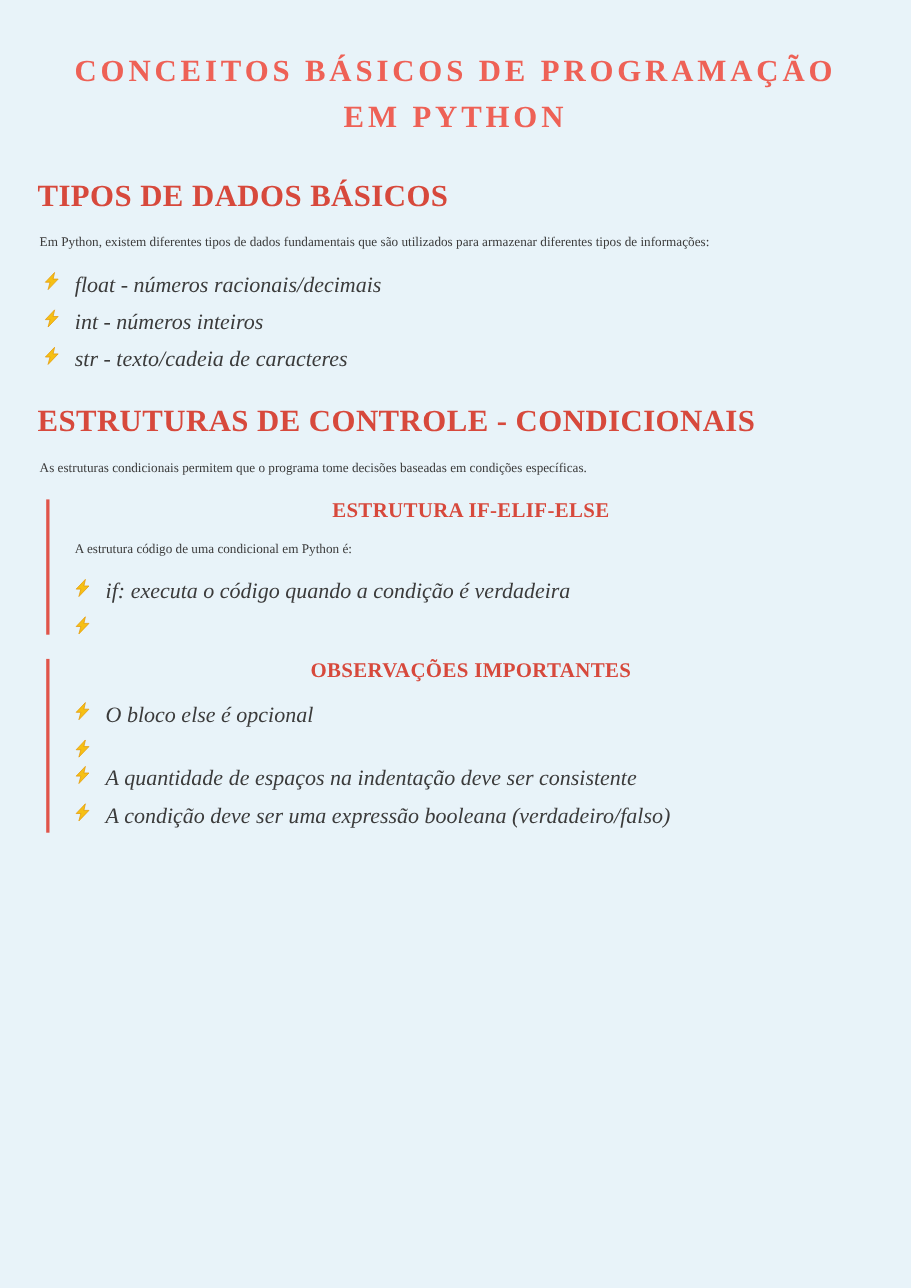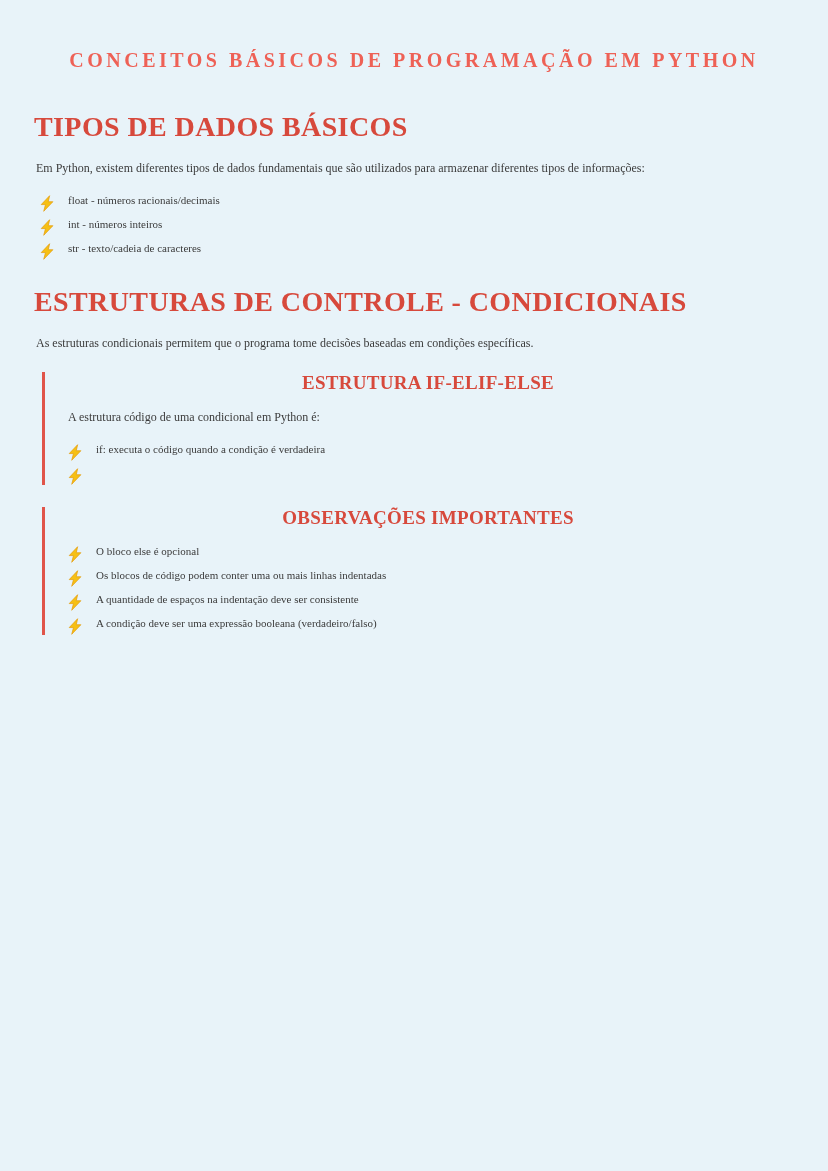--- a/index.html
+++ b/index.html
@@ -12,21 +12,21 @@
     color: #3b3b3b;
   }
   .page {
     width: 828px;
     min-height: 1171px;
     padding: 40px 34px 40px 34px;
   }
   .doc-title {
     text-align: center;
     color: #ee6156;
-    font-size: 20px;
+    font-size: 28px;
     font-weight: bold;
     letter-spacing: 3.5px;
     line-height: 1.45;
     margin: 6px 14px 36px 14px;
   }
   .section { margin-bottom: 10px; }
   .section-heading {
     color: #d7493c;
     font-size: 28px;
     font-weight: bold;
@@ -40,23 +40,24 @@
     max-width: 748px;
   }
   .bolt-list {
     list-style: none;
     margin: 6px 0 20px 0;
   }
   .bolt-item {
     display: flex;
     align-items: flex-start;
     gap: 13px;
-    font-size: 11px;
+    font-size: 20px;
     line-height: 1.5;
     margin: 4px 0 4px 4px;
+    font-style: italic;
   }
   .bolt-icon {
     flex: 0 0 auto;
     width: 17px;
     height: 17px;
     margin-top: 3px;
   }
   .subsection {
     border-left: 3px solid #e0544a;
     padding-left: 17px;
@@ -133,21 +134,20 @@
         <li class="bolt-item">
           <svg class="bolt-icon" viewBox="0 0 24 24">
               <path d="M14.5 1 L4 13.5 L10 13.5 L8.5 23 L20 9.5 L13.5 9.5 Z" fill="#f6c014" stroke="#e59c0c" stroke-width="1" transform="skewX(-6) translate(2,0)"></path>
             </svg>
           <span>O bloco else é opcional</span>
         </li>
         <li class="bolt-item">
           <svg class="bolt-icon" viewBox="0 0 24 24">
               <path d="M14.5 1 L4 13.5 L10 13.5 L8.5 23 L20 9.5 L13.5 9.5 Z" fill="#f6c014" stroke="#e59c0c" stroke-width="1" transform="skewX(-6) translate(2,0)"></path>
             </svg>
-          <span>Os blocos de código podem conter uma ou mais linhas indentadas</span>
         </li>
         <li class="bolt-item">
           <svg class="bolt-icon" viewBox="0 0 24 24">
               <path d="M14.5 1 L4 13.5 L10 13.5 L8.5 23 L20 9.5 L13.5 9.5 Z" fill="#f6c014" stroke="#e59c0c" stroke-width="1" transform="skewX(-6) translate(2,0)"></path>
             </svg>
           <span>A quantidade de espaços na indentação deve ser consistente</span>
         </li>
         <li class="bolt-item">
           <svg class="bolt-icon" viewBox="0 0 24 24">
               <path d="M14.5 1 L4 13.5 L10 13.5 L8.5 23 L20 9.5 L13.5 9.5 Z" fill="#f6c014" stroke="#e59c0c" stroke-width="1" transform="skewX(-6) translate(2,0)"></path>

